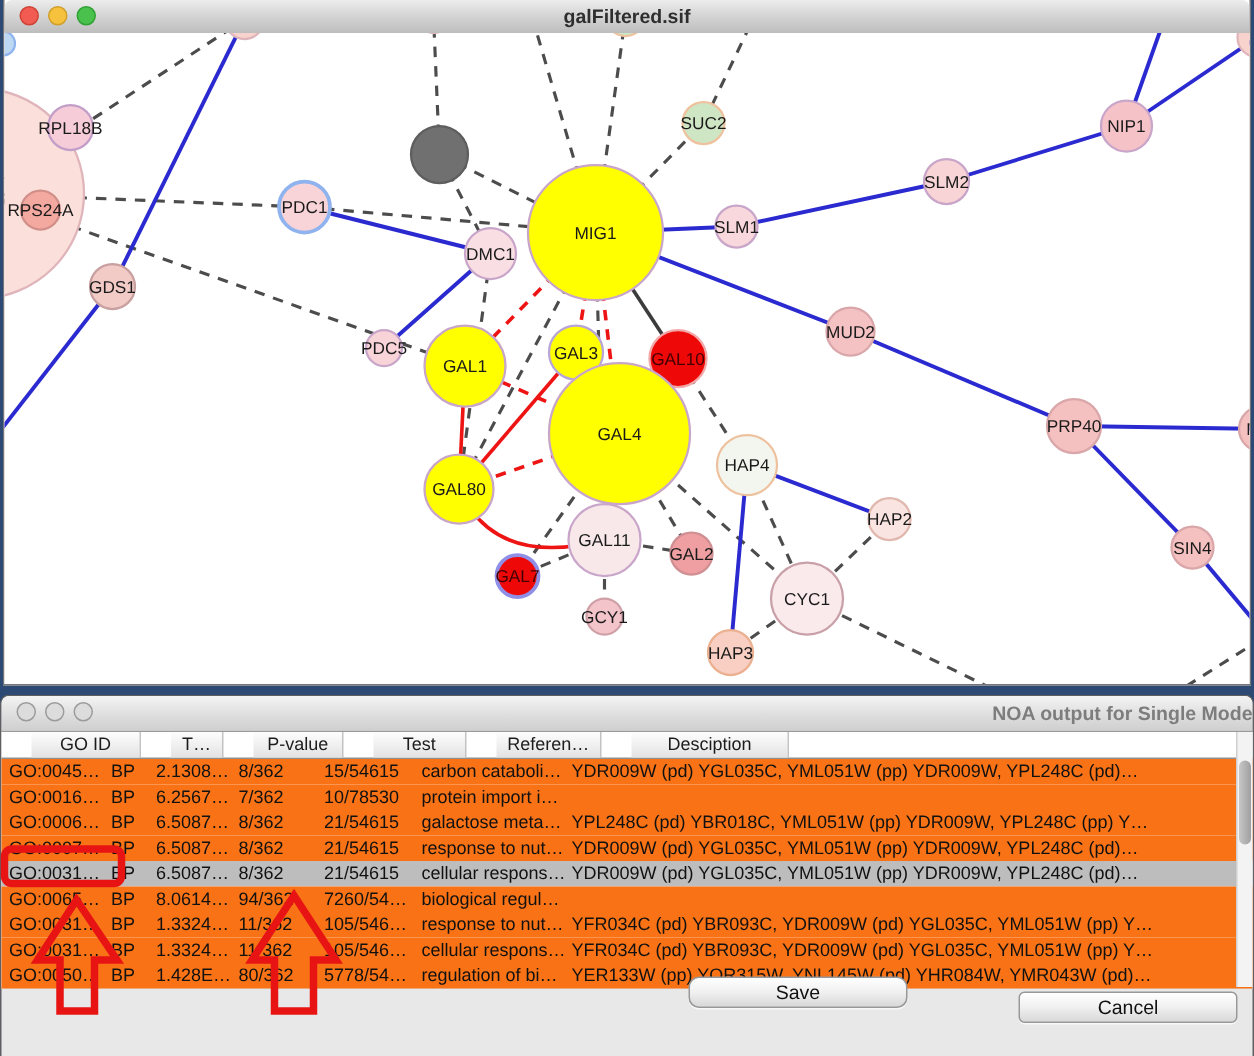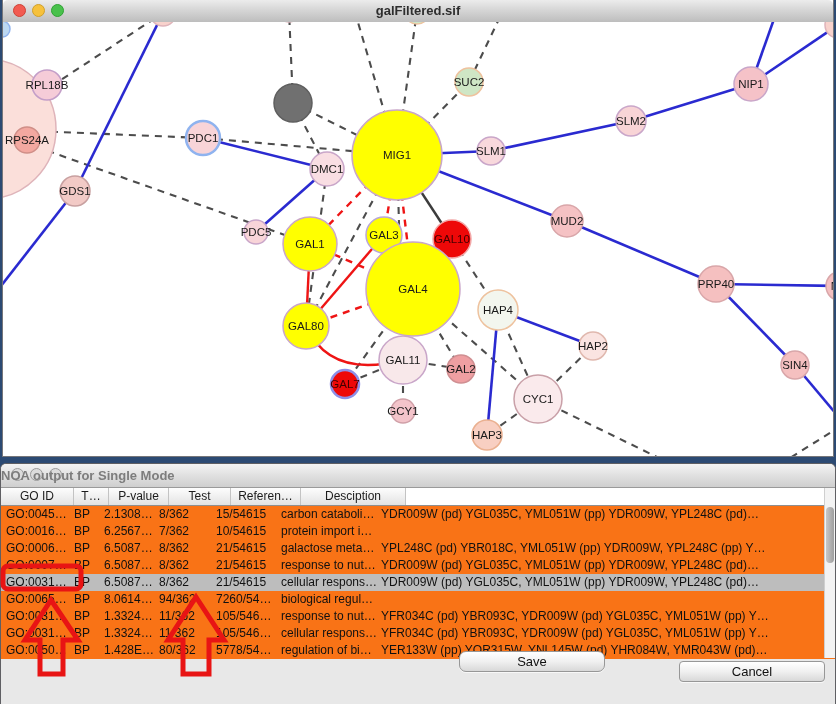--- a/index.html
+++ b/index.html
@@ -20,27 +20,27 @@
   .light.green{background:#49c14c;border:1px solid #2fa233;}
   .light.hollow{background:#dcdcdc;border:1.5px solid #9b9b9b;}
   .netcanvas{position:absolute;left:0;top:22px;width:830px;height:434px;background:#ffffff;}
   
   .win2{position:absolute;left:0;top:463px;width:836px;height:241px;background:#e8e8e8;
         border:1px solid #5f5f63;border-bottom:none;border-radius:6px 6px 0 0;box-sizing:border-box;}
   .titlebar2{position:relative;height:23px;
         background:linear-gradient(#f4f4f4,#e0e0e0 50%,#cfcfcf);
         border-bottom:1px solid #9a9a9a;border-radius:5px 5px 0 0;}
   .title-text2{position:absolute;left:0;right:0;top:0;height:23px;line-height:23px;
-        text-align:left;font-size:13px;font-weight:bold;color:#7d7d7d;}
+        text-align:right;font-size:13px;font-weight:bold;color:#7d7d7d;}
   .tablewrap{position:absolute;left:0;top:24px;width:834px;height:170px;background:#fff;
         border-bottom:1px solid #c4c4c4;}
   .thead{display:flex;height:17px;border-bottom:1px solid #8f8f8f;}
   .thcell{box-sizing:border-box;height:17px;line-height:16px;font-size:12px;color:#1c1c1c;
         text-align:center;background:linear-gradient(#fdfdfd,#e3e3e3);
-        border-right:1px solid #c3c3c3;overflow:hidden;white-space:nowrap;}
+        border-right:1px solid #c3c3c3;overflow:hidden;white-space:nowrap;margin-left:20px;}
   .trow{display:flex;height:17px;background:#f97316;}
   .trow.selected{background:#bdbdbd;}
   .tcell{box-sizing:border-box;height:17px;line-height:17px;font-size:12px;color:#111;
         padding-left:5px;overflow:hidden;white-space:nowrap;}
   .scrollbar{position:absolute;right:0;top:24px;width:11px;height:170px;background:#f3f3f3;
         border-left:1px solid #cfcfcf;box-sizing:border-box;}
   .thumb{position:absolute;left:1px;top:19px;width:8px;height:56px;border-radius:4px;
         background:linear-gradient(90deg,#c7c7c7,#9f9f9f);}
   .btn{position:absolute;height:21px;width:146px;box-sizing:border-box;
         border:1px solid #979797;border-radius:4px;font-size:13px;color:#111;
@@ -210,21 +210,21 @@
           <div class="tcell" style="width: 57px;">8/362</div>
           <div class="tcell" style="width: 65px;">15/54615</div>
           <div class="tcell" style="width: 100px;">carbon cataboli…</div>
           <div class="tcell" style="width: 416px;">YDR009W (pd) YGL035C, YML051W (pp) YDR009W, YPL248C (pd)…</div>
         </div>
         <div class="trow">
           <div class="tcell" style="width: 68px;">GO:0016…</div>
           <div class="tcell" style="width: 30px;">BP</div>
           <div class="tcell" style="width: 55px;">6.2567…</div>
           <div class="tcell" style="width: 57px;">7/362</div>
-          <div class="tcell" style="width: 65px;">10/54615</div>
+          <div class="tcell" style="width: 65px;">10/78530</div>
           <div class="tcell" style="width: 100px;">protein import i…</div>
         </div>
         <div class="trow">
           <div class="tcell" style="width: 68px;">GO:0006…</div>
           <div class="tcell" style="width: 30px;">BP</div>
           <div class="tcell" style="width: 55px;">6.5087…</div>
           <div class="tcell" style="width: 57px;">8/362</div>
           <div class="tcell" style="width: 65px;">21/54615</div>
           <div class="tcell" style="width: 100px;">galactose meta…</div>
           <div class="tcell" style="width: 416px;">YPL248C (pd) YBR018C, YML051W (pp) YDR009W, YPL248C (pp) Y…</div>

